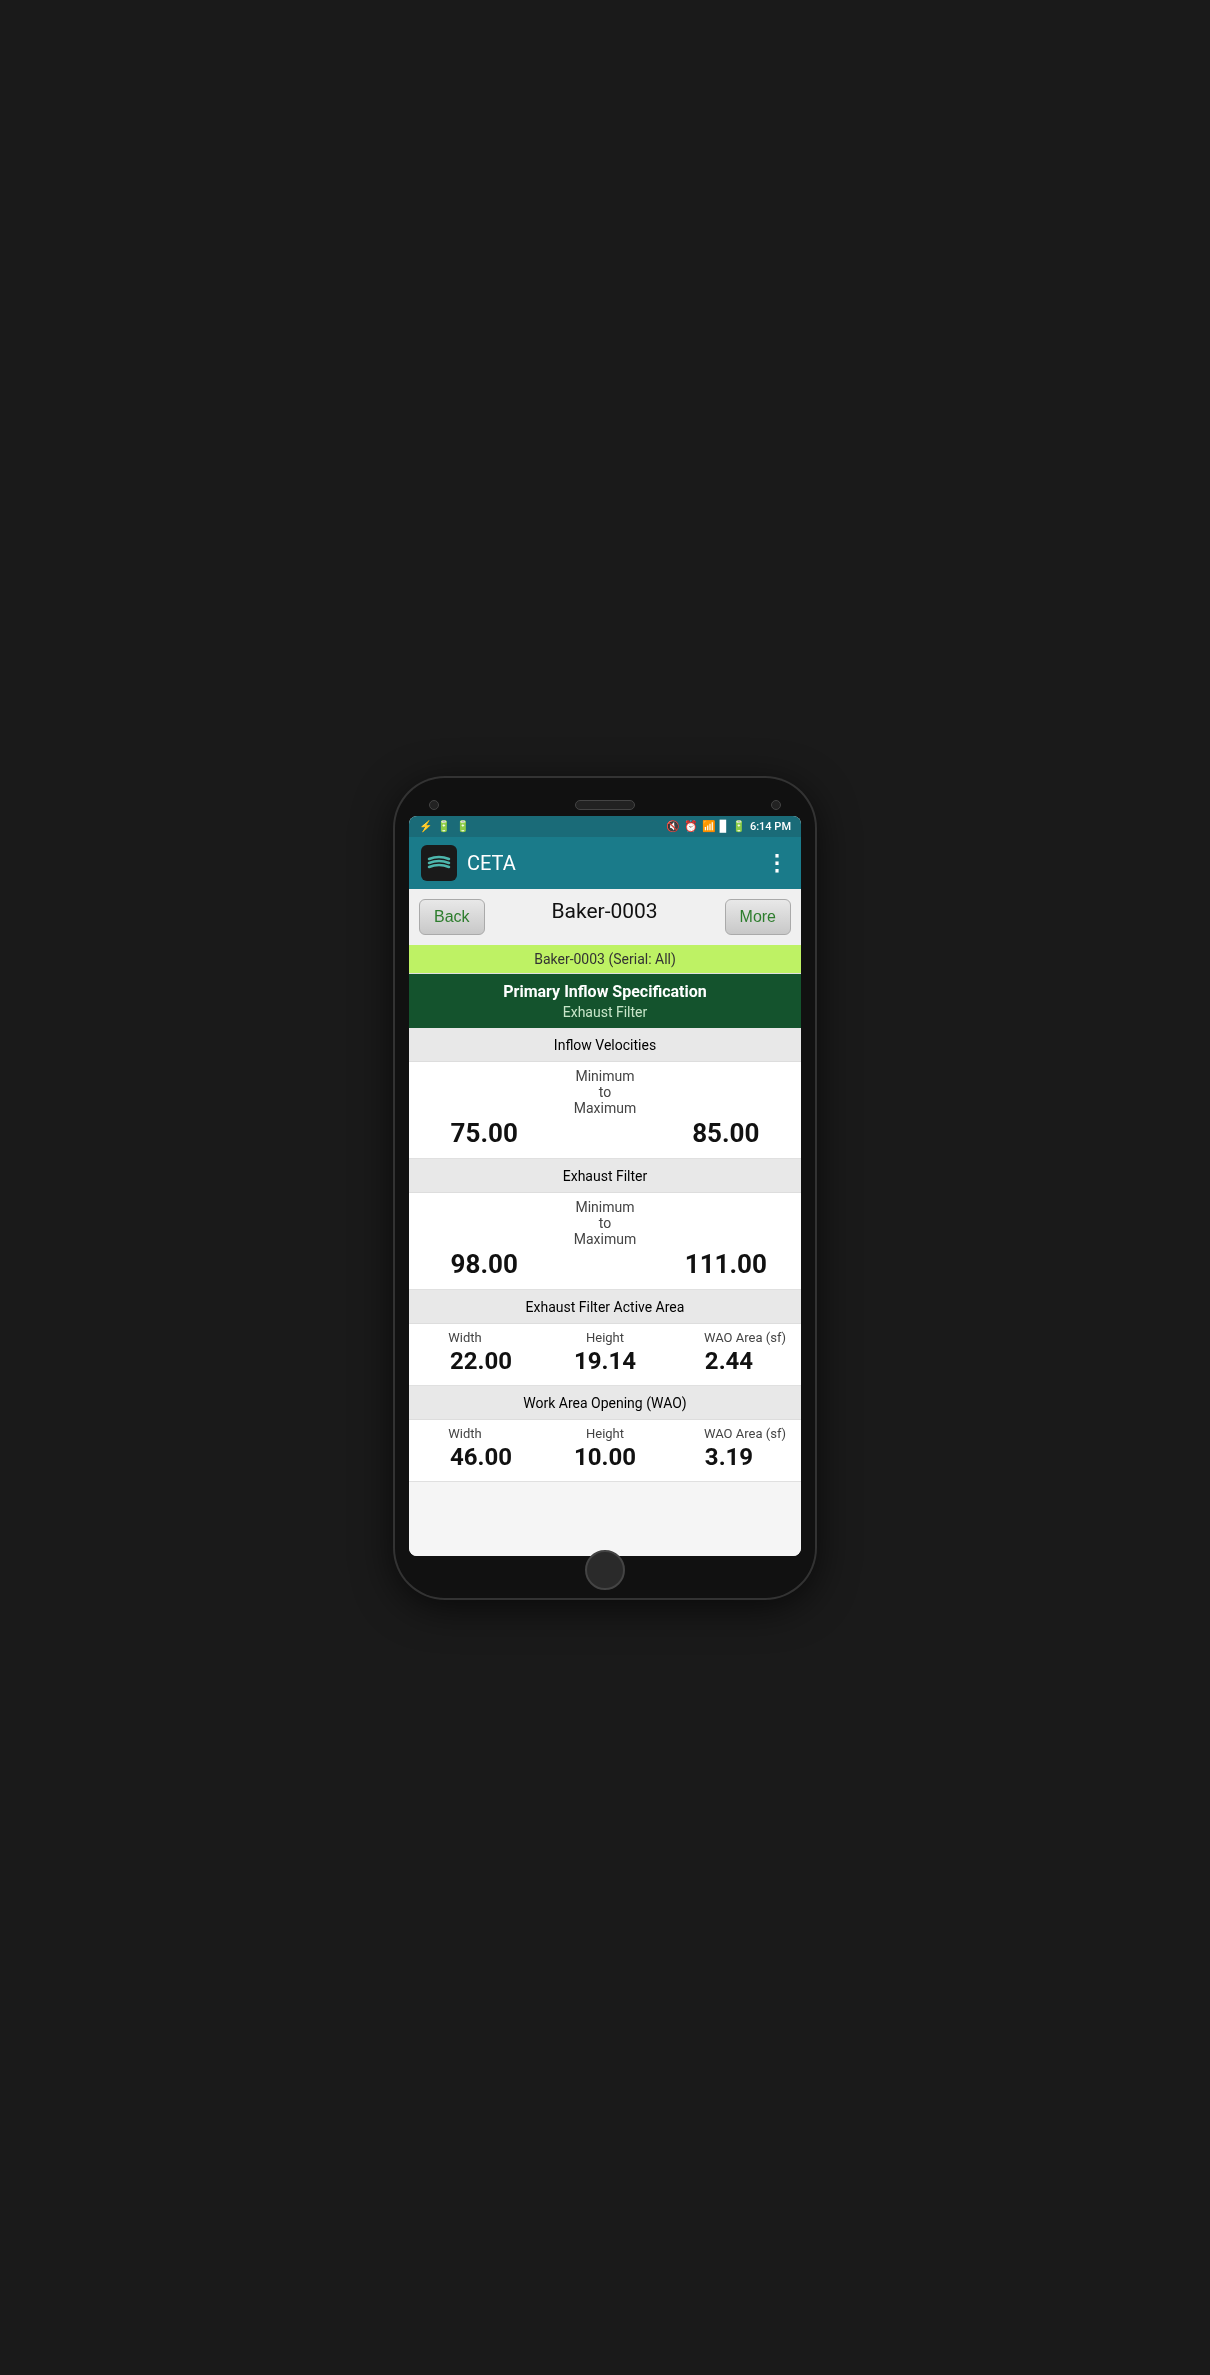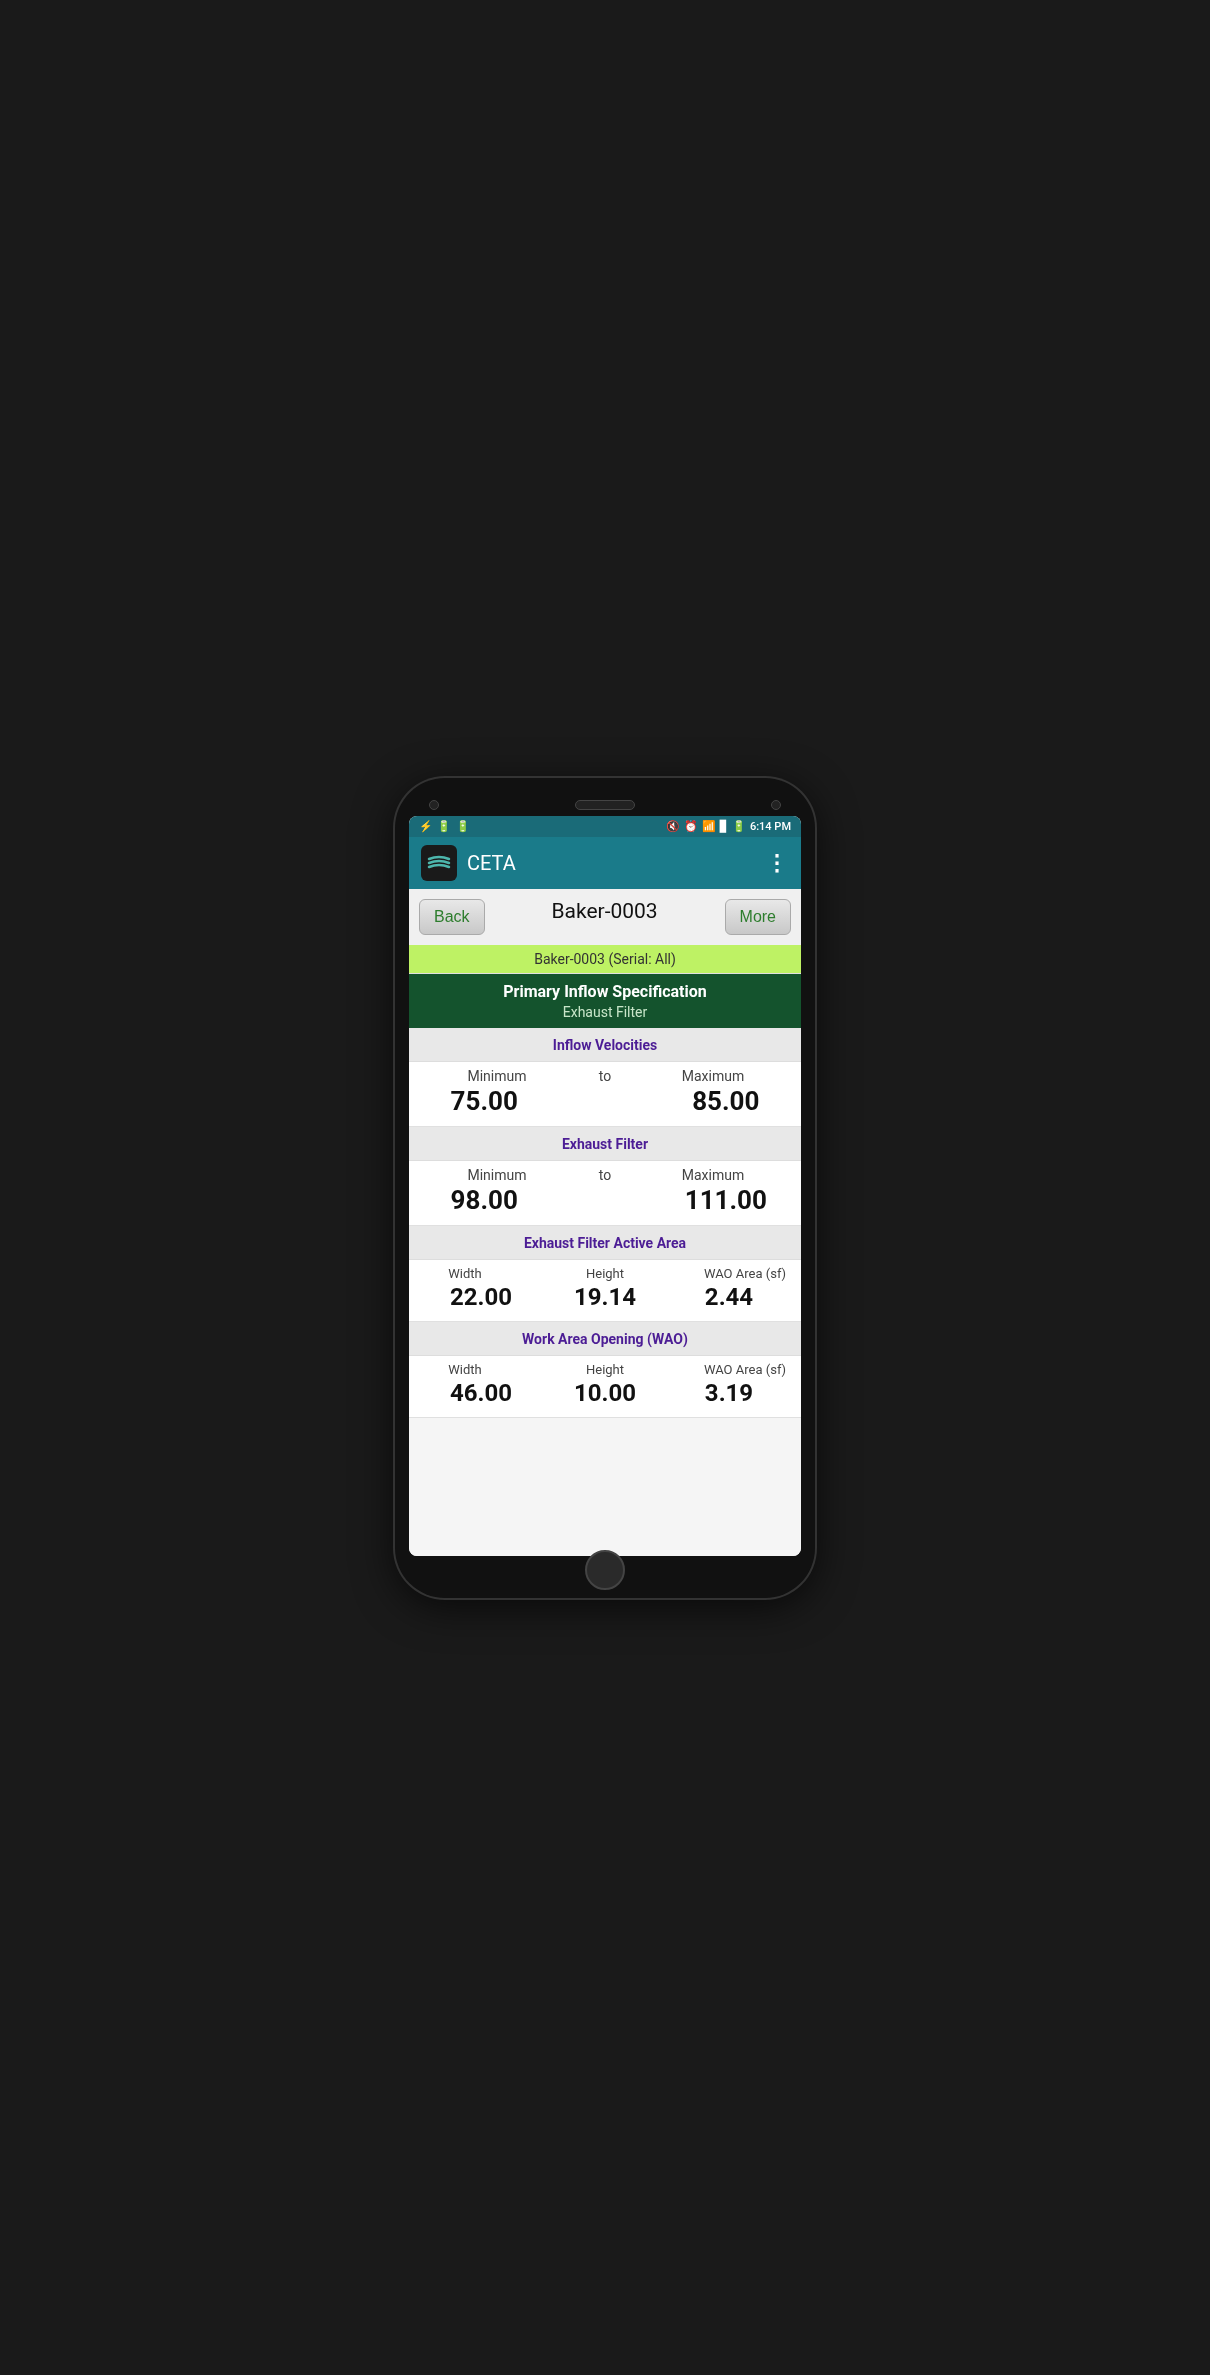--- a/index.html
+++ b/index.html
@@ -199,35 +199,35 @@
 
     
     .section-gray {
       background: #e8e8e8;
       padding: 7px 10px;
       text-align: center;
       border-bottom: 1px solid #ddd;
     }
 
     .section-gray-label {
-      color: #4c1d95;
-      font-size: 14px;
-      font-weight: bold;
+      color: #000000;
+      font-size: 14px;
     }
 
     
     .data-block {
       background: #fff;
       border-bottom: 1px solid #e0e0e0;
     }
 
     .data-labels-row {
       display: flex;
       padding: 6px 16px 0;
       align-items: center;
+      flex-direction: column;
     }
 
     .data-label {
       flex: 1;
       text-align: center;
       font-size: 14px;
       color: #444;
     }
 
     .data-label.to-label {

